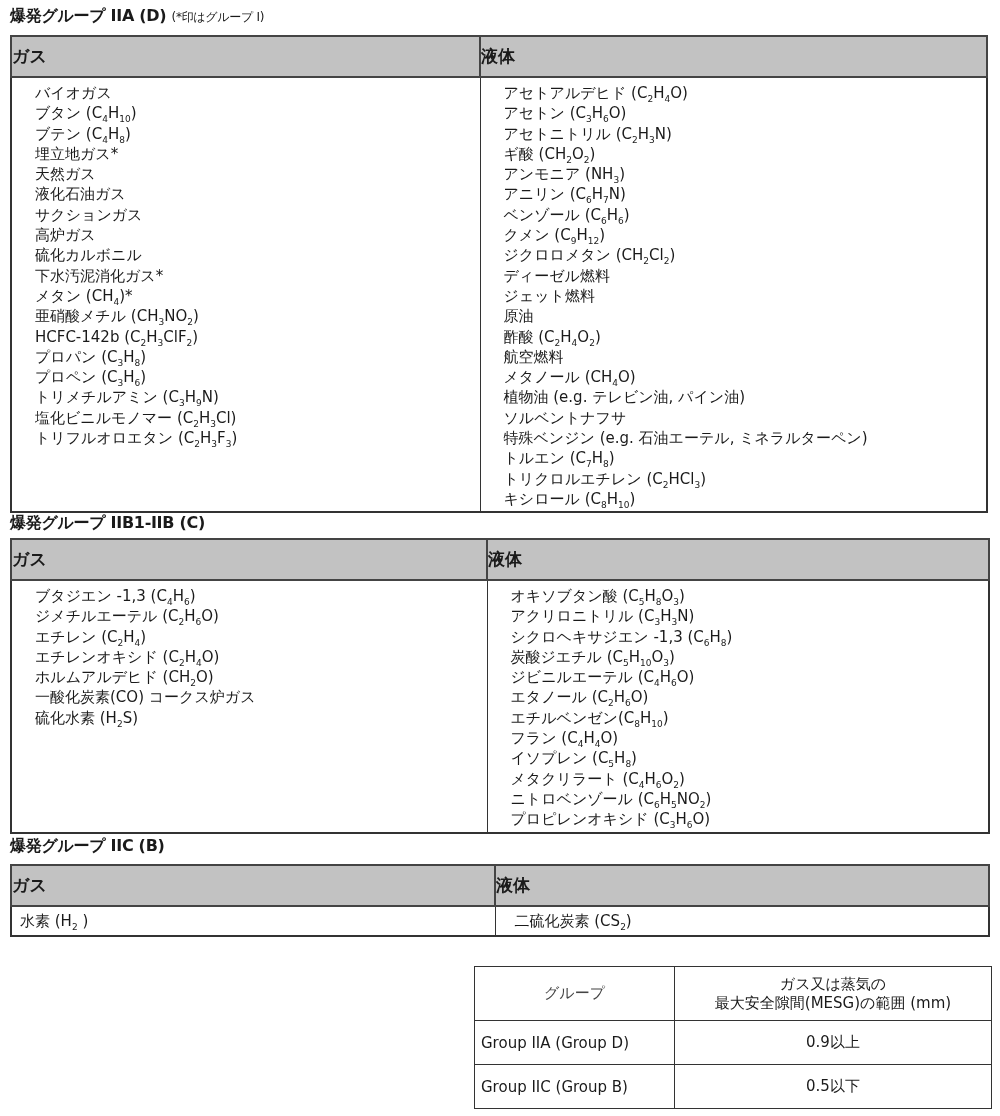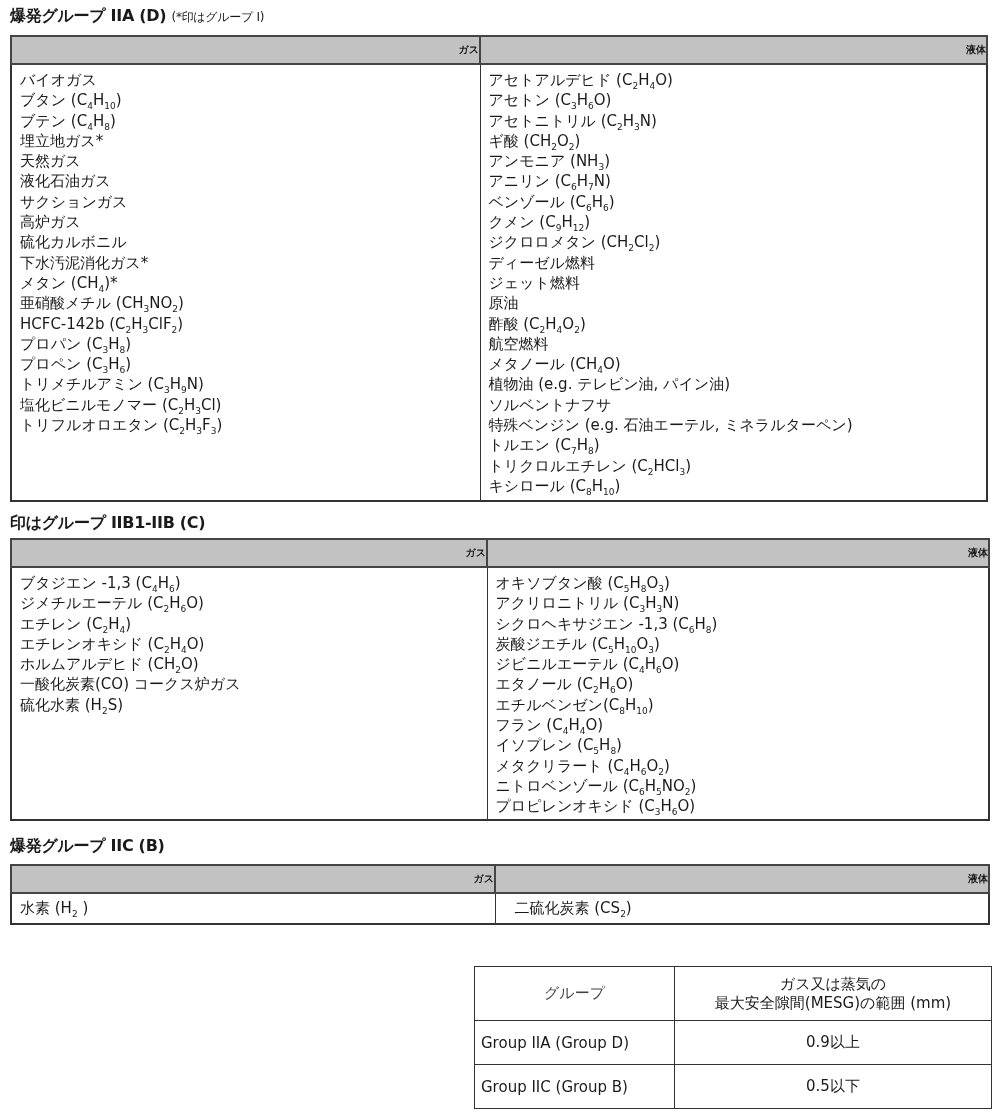--- a/index.html
+++ b/index.html
@@ -24,31 +24,31 @@
   }
   table.grp {
     position: absolute;
     border-collapse: collapse;
     table-layout: fixed;
     border: 2px solid #333;
   }
   table.grp th {
     background: #c2c2c2;
     font-weight: bold;
-    font-size: 10px;
-    height: 28px;
-    text-align: right;
+    font-size: 17px;
+    height: 41px;
+    text-align: left;
     border: 2px solid #444;
     padding: 0;
   }
   table.grp td {
     vertical-align: top;
     font-size: 15px;
     line-height: 20.3px;
-    padding: 5px 8px 2px 8px;
+    padding: 5px 8px 2px 23px;
     border: 1.5px solid #333;
   }
   .item { white-space: nowrap; display: block; }
   .f sub { font-size: 9px; vertical-align: -4px; line-height: 0; }
 
   table.mesg {
     position: absolute;
     left: 474px;
     top: 966px;
     width: 518px;
@@ -126,21 +126,21 @@
           <span class="item f">特殊ベンジン (e.g. 石油エーテル, ミネラルターペン)</span>
           <span class="item f">トルエン (C<sub>7</sub>H<sub>8</sub>)</span>
           <span class="item f">トリクロルエチレン (C<sub>2</sub>HCl<sub>3</sub>)</span>
           <span class="item f">キシロール (C<sub>8</sub>H<sub>10</sub>)</span>
         </td>
     </tr>
   </tbody>
 </table>
 
 <div class="section-title" style="top:513px;">
-  <span>印はグループ IIB1-IIB (C)</span>
+  <span>爆発グループ IIB1-IIB (C)</span>
 </div>
 <table class="grp" style="left:10px; top:538px; width:980px; height:282px;">
   <colgroup>
       <col style="width:476px">
       <col>
     </colgroup>
   <thead>
     <tr>
       <th>ガス</th>
       <th>液体</th>

